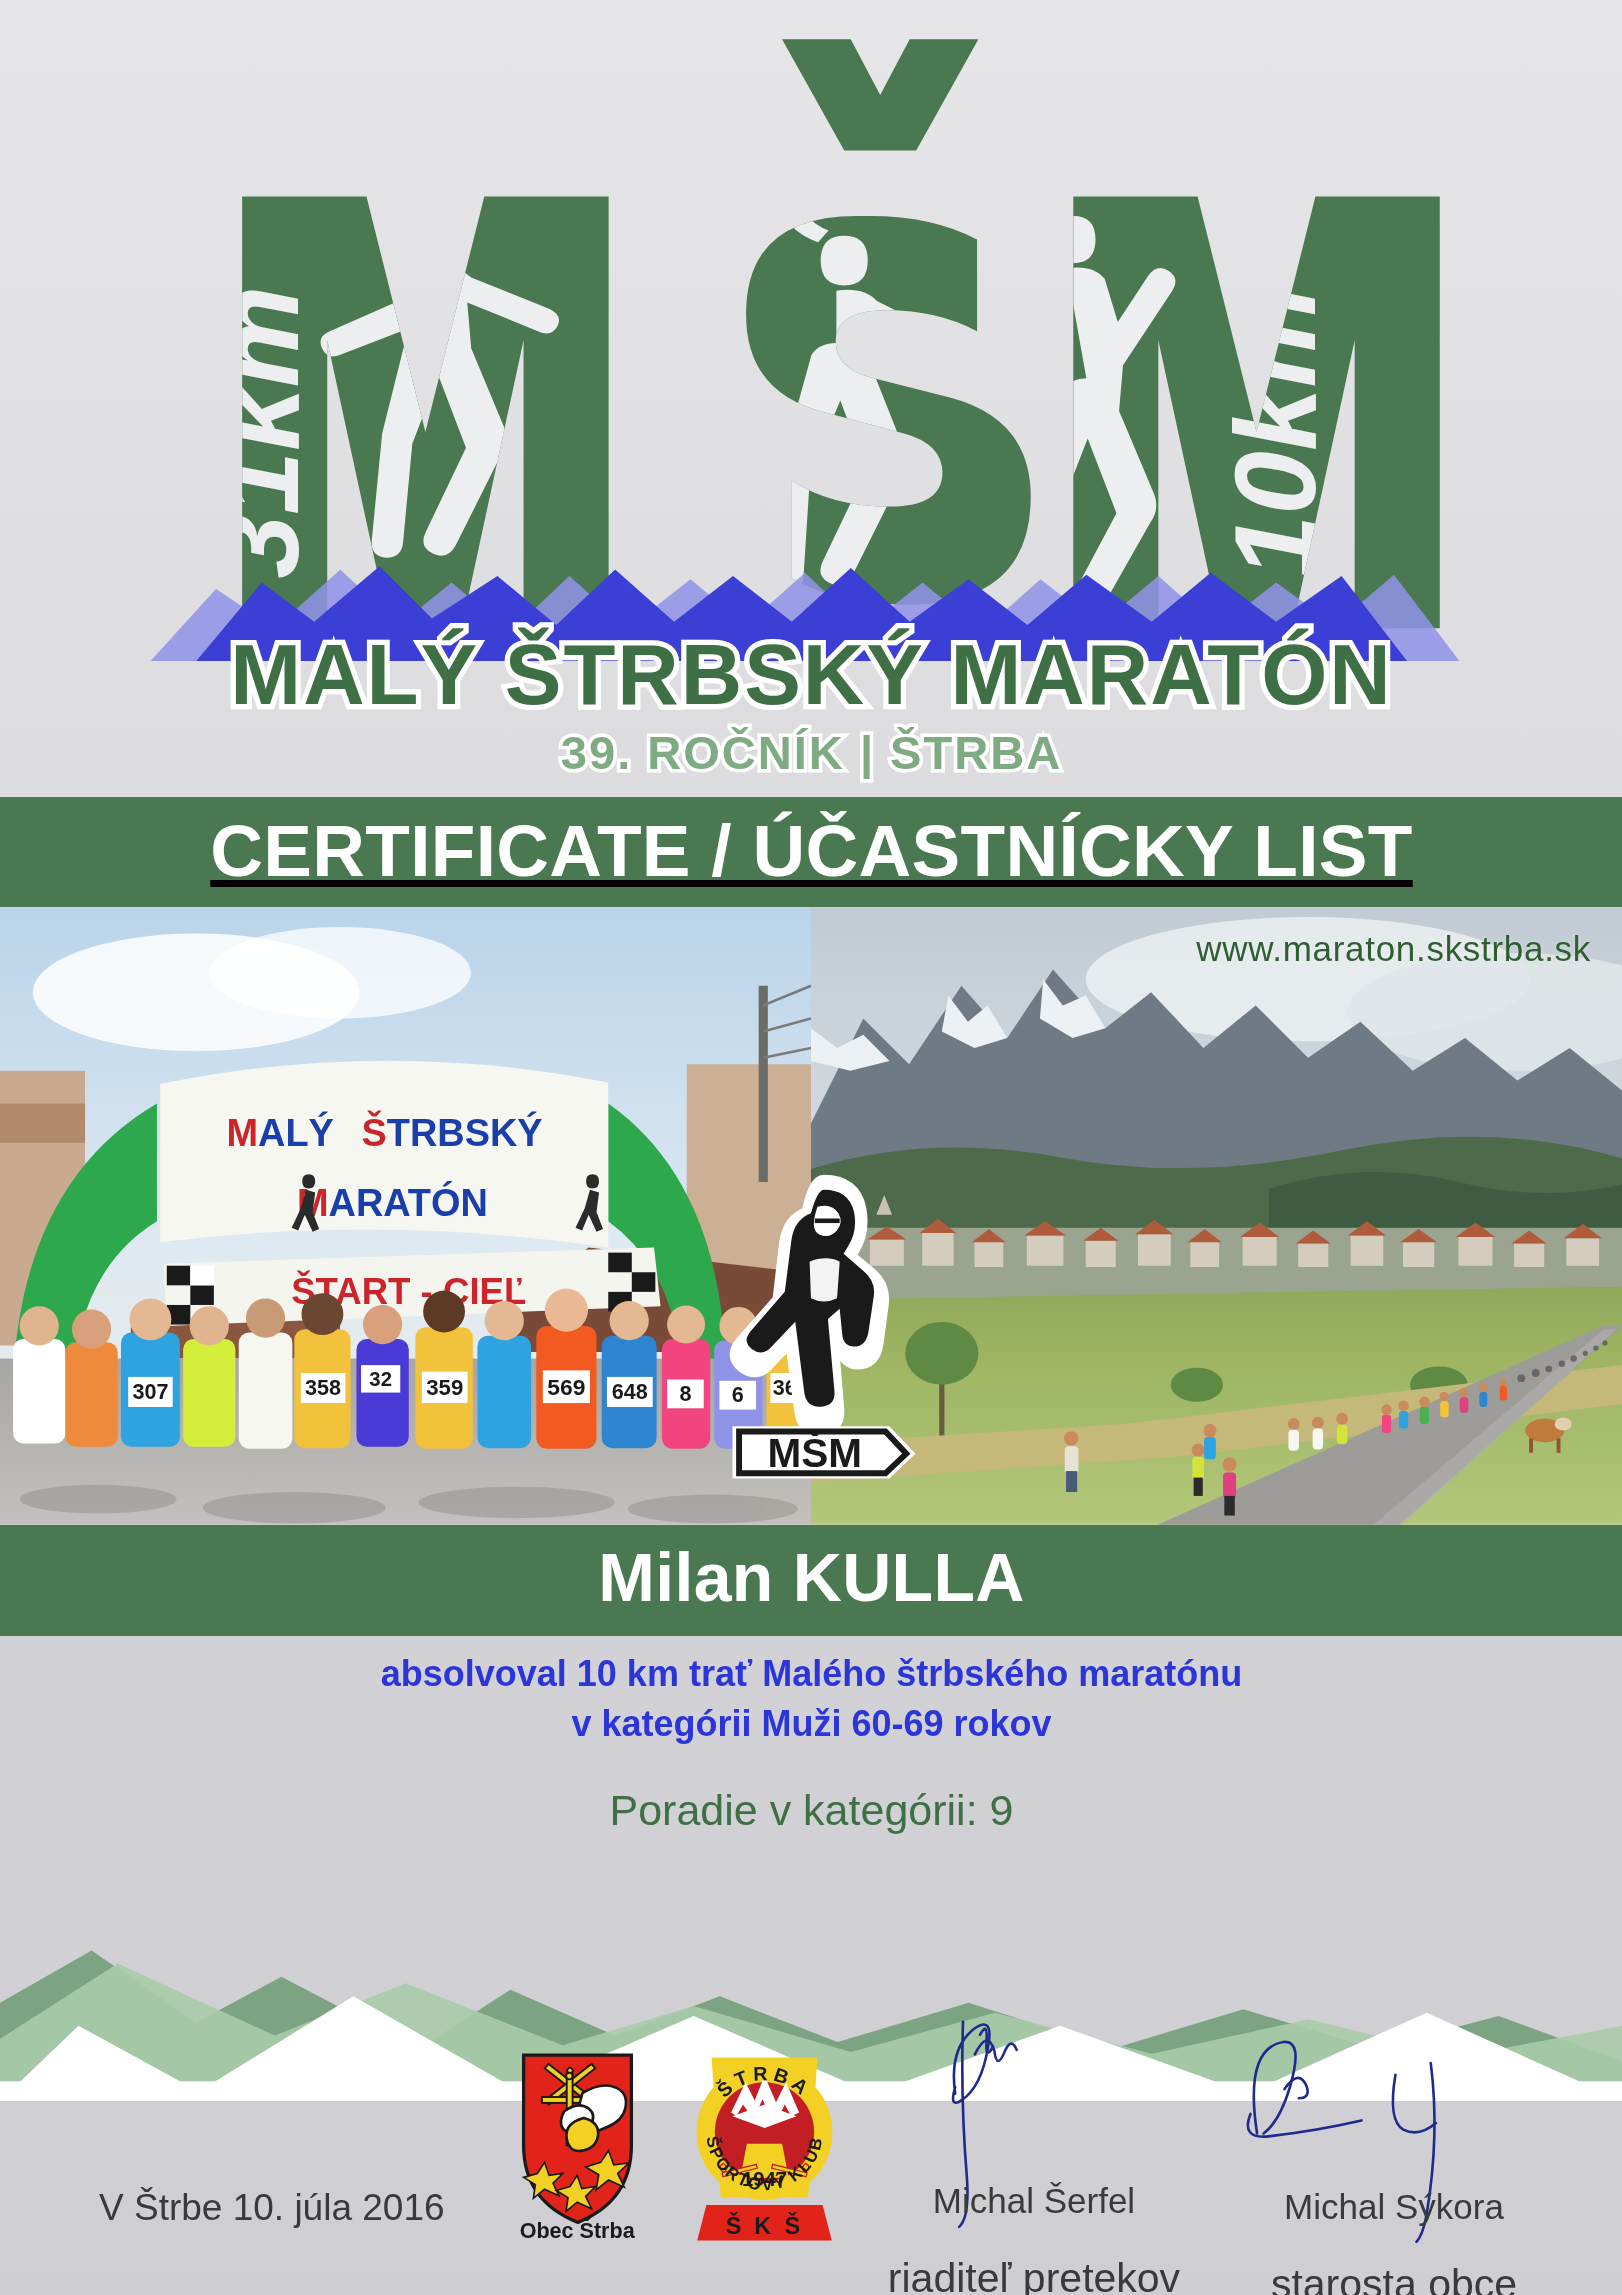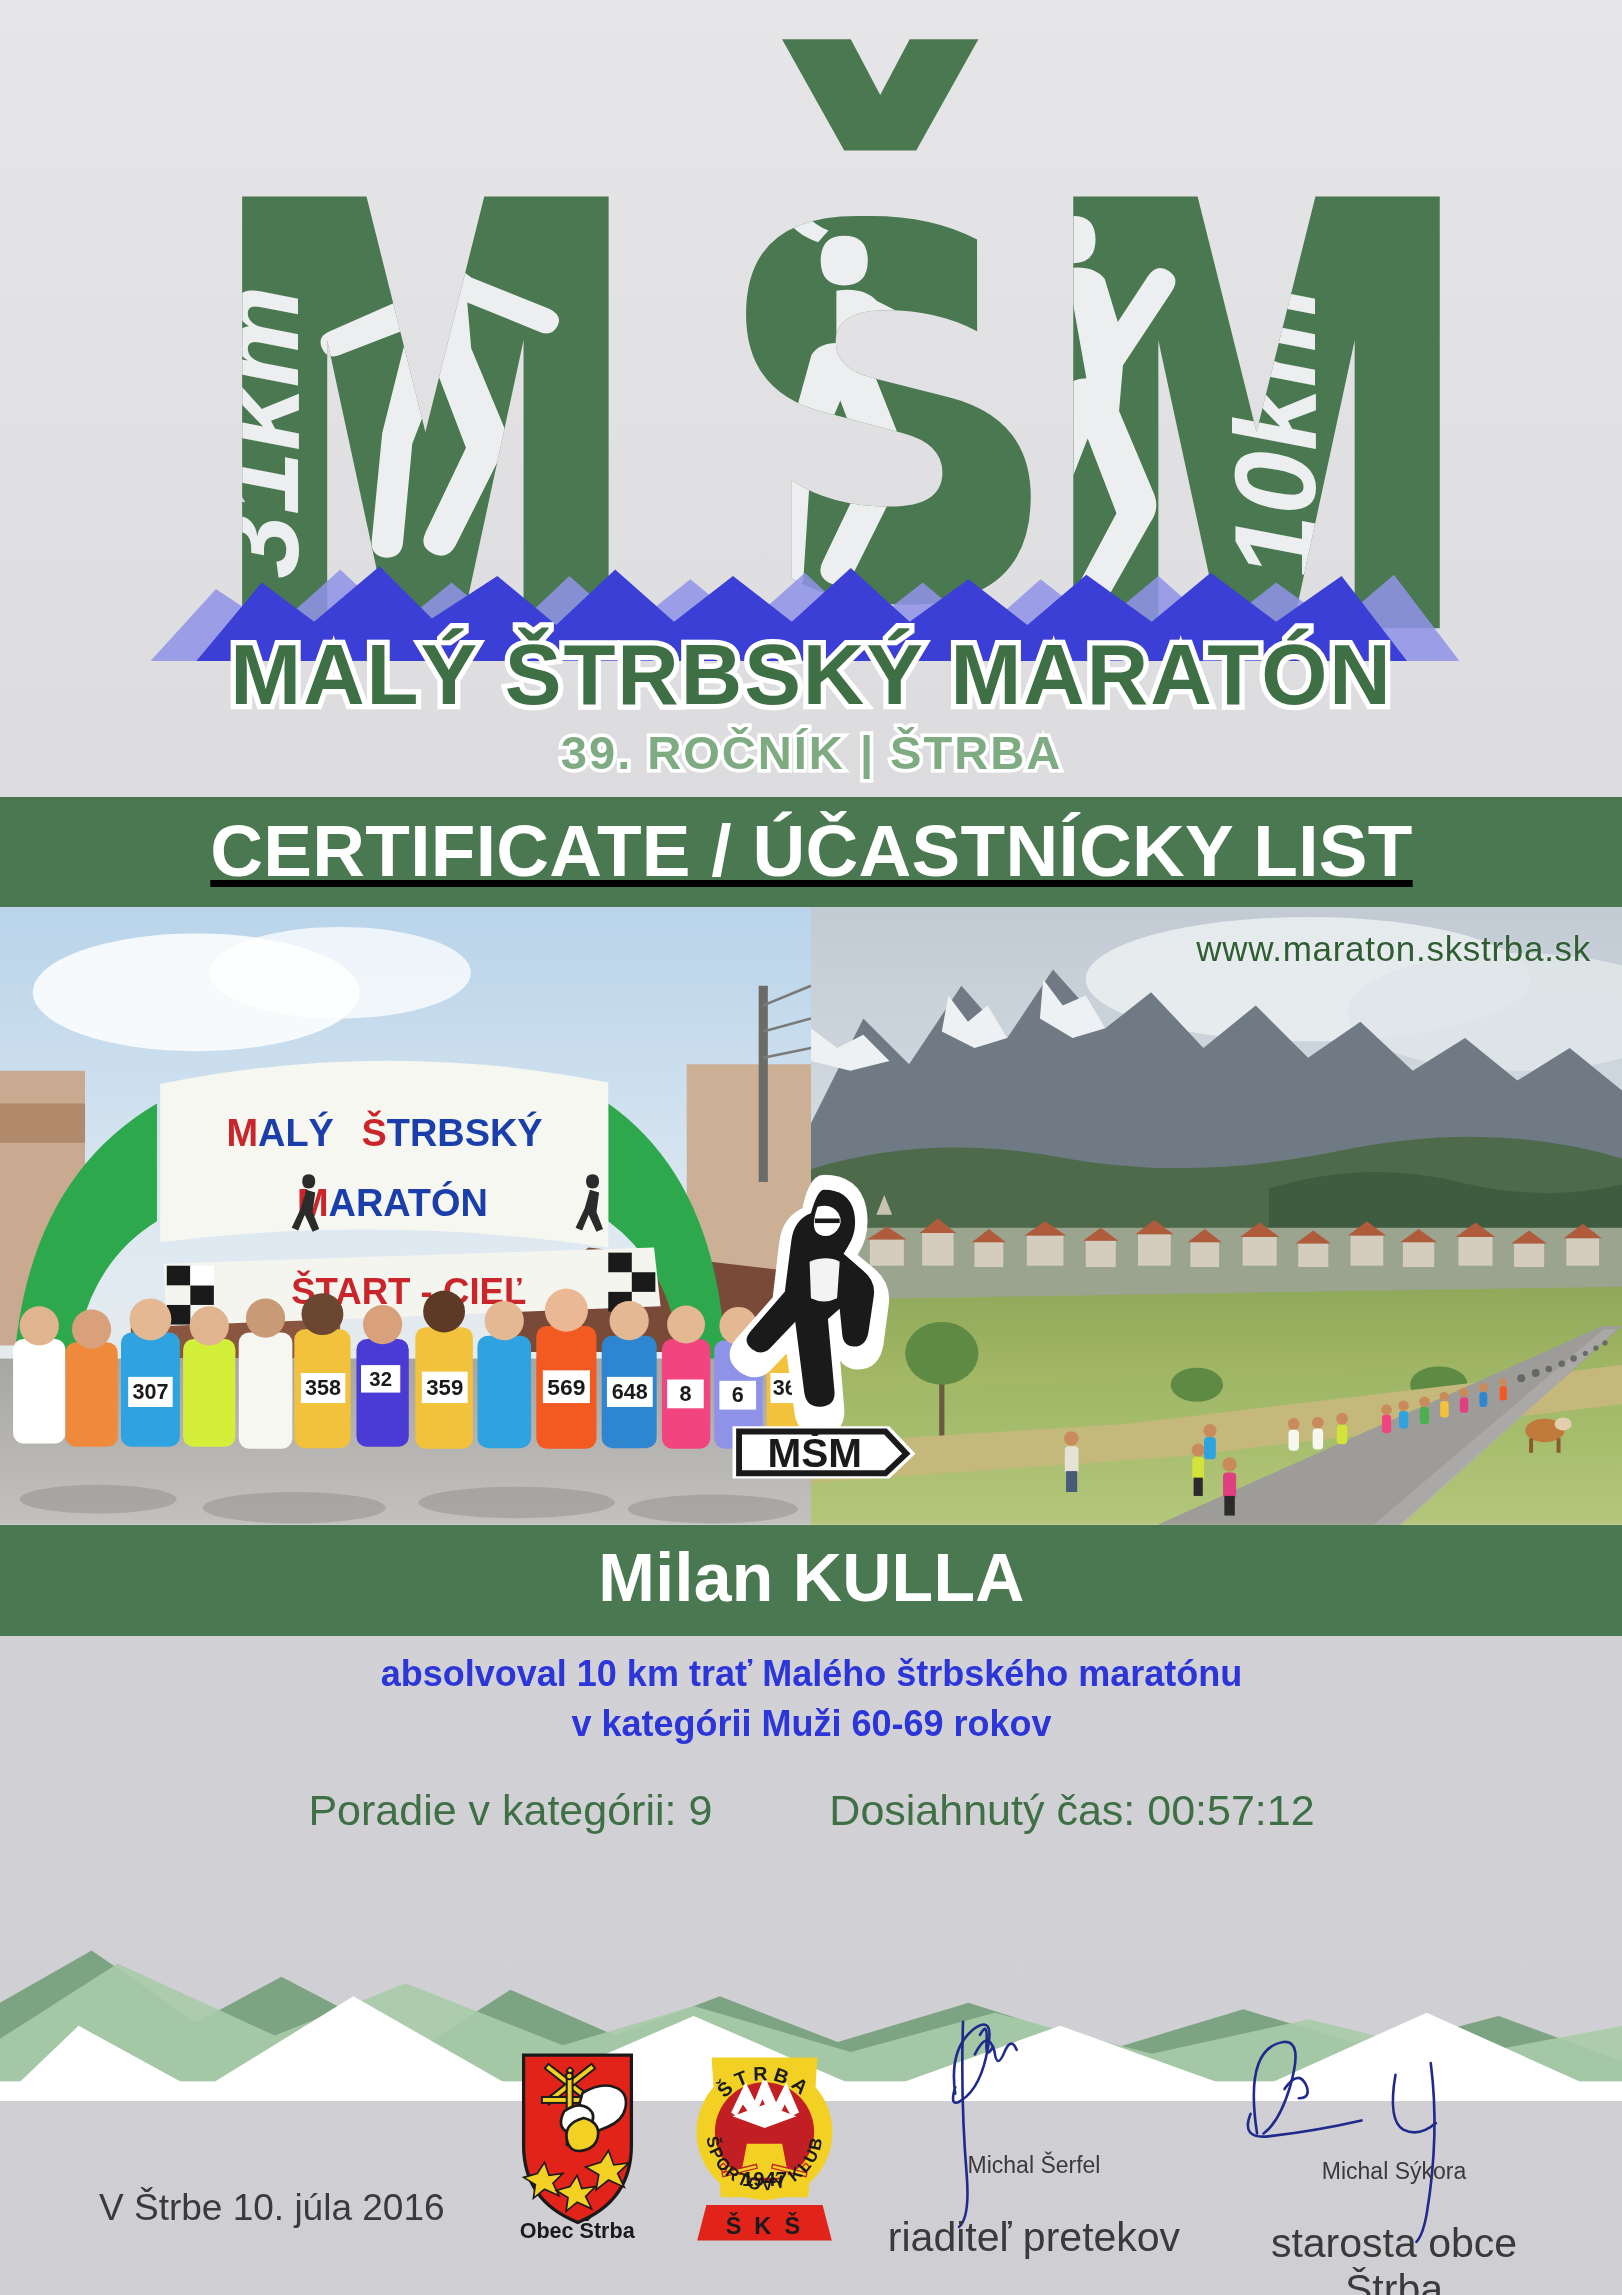--- a/index.html
+++ b/index.html
@@ -62,21 +62,21 @@
   #footer{position:absolute;left:0;top:2022px;width:1623px;height:274px;background:transparent;}
   #footer-date{
     position:absolute;left:79px;top:165px;
     font-size:37px;color:#3a3a3a;margin-left:20px;
   }
   #crest-obec{position:absolute;left:504px;top:2047px;width:147px;height:200px;}
   #crest-sks{position:absolute;left:692px;top:2034px;width:145px;height:209px;}
   .sig-block{position:absolute;text-align:center;width:340px;}
   #sig-director{left:864px;top:2153px;}
   #sig-mayor{left:1224px;top:2159px;}
-  .sig-name{font-size:23px;color:#3a3a3a;line-height:1.12;}
+  .sig-name{font-size:35px;color:#3a3a3a;line-height:1.12;margin-top:28px;}
   .sig-role{font-size:41px;color:#3a3a3a;line-height:1.12;margin-top:36px;}
   .sig-ink{position:absolute;}
   #ink-director{left:916px;top:2015px;}
   #ink-mayor{left:1237px;top:2029px;}
 </style>
 </head>
 <body>
 
 <div id="cert">
 
@@ -496,21 +496,20 @@
     <div class="band-text" id="participant-name">Milan KULLA</div>
   </div>
 
   <div id="body-text">
     <div class="desc-line">absolvoval 10 km trať Malého štrbského maratónu</div>
     <div class="desc-line">v kategórii Muži 60-69 rokov</div>
   </div>
 
   <div id="results-row">
     <div class="result-item">Poradie v kategórii: 9</div>
-    <div class="result-item">Dosiahnutý čas: 00:57:12</div>
   </div>
 
   <svg id="mountains" viewBox="0 0 2480 330">
     <path d="M0 180 L140 100 L300 210 L430 140 L640 250 L780 160 L940 230 L1100 170 L1280 240
              L1480 180 L1700 250 L1900 190 L2100 250 L2290 200 L2480 270 L2480 330 L0 330 Z" fill="#6f9c73" opacity=".85"></path>
     <path d="M0 235 L180 120 L420 230 L620 150 L860 245 L1060 185 L1300 255 L1520 195
              L1760 258 L2000 205 L2230 262 L2480 215 L2480 330 L0 330 Z" fill="#a8cbaa" opacity=".9"></path>
     <path d="M0 330 L120 215 L330 330 Z M280 330 L540 170 L820 330 Z M760 330 L1060 200 L1360 330 Z
              M1300 330 L1620 215 L1940 330 Z M1880 330 L2180 195 L2480 330 Z" fill="#ffffff"></path>
     <rect x="0" y="300" width="2480" height="30" fill="#ffffff"></rect>

